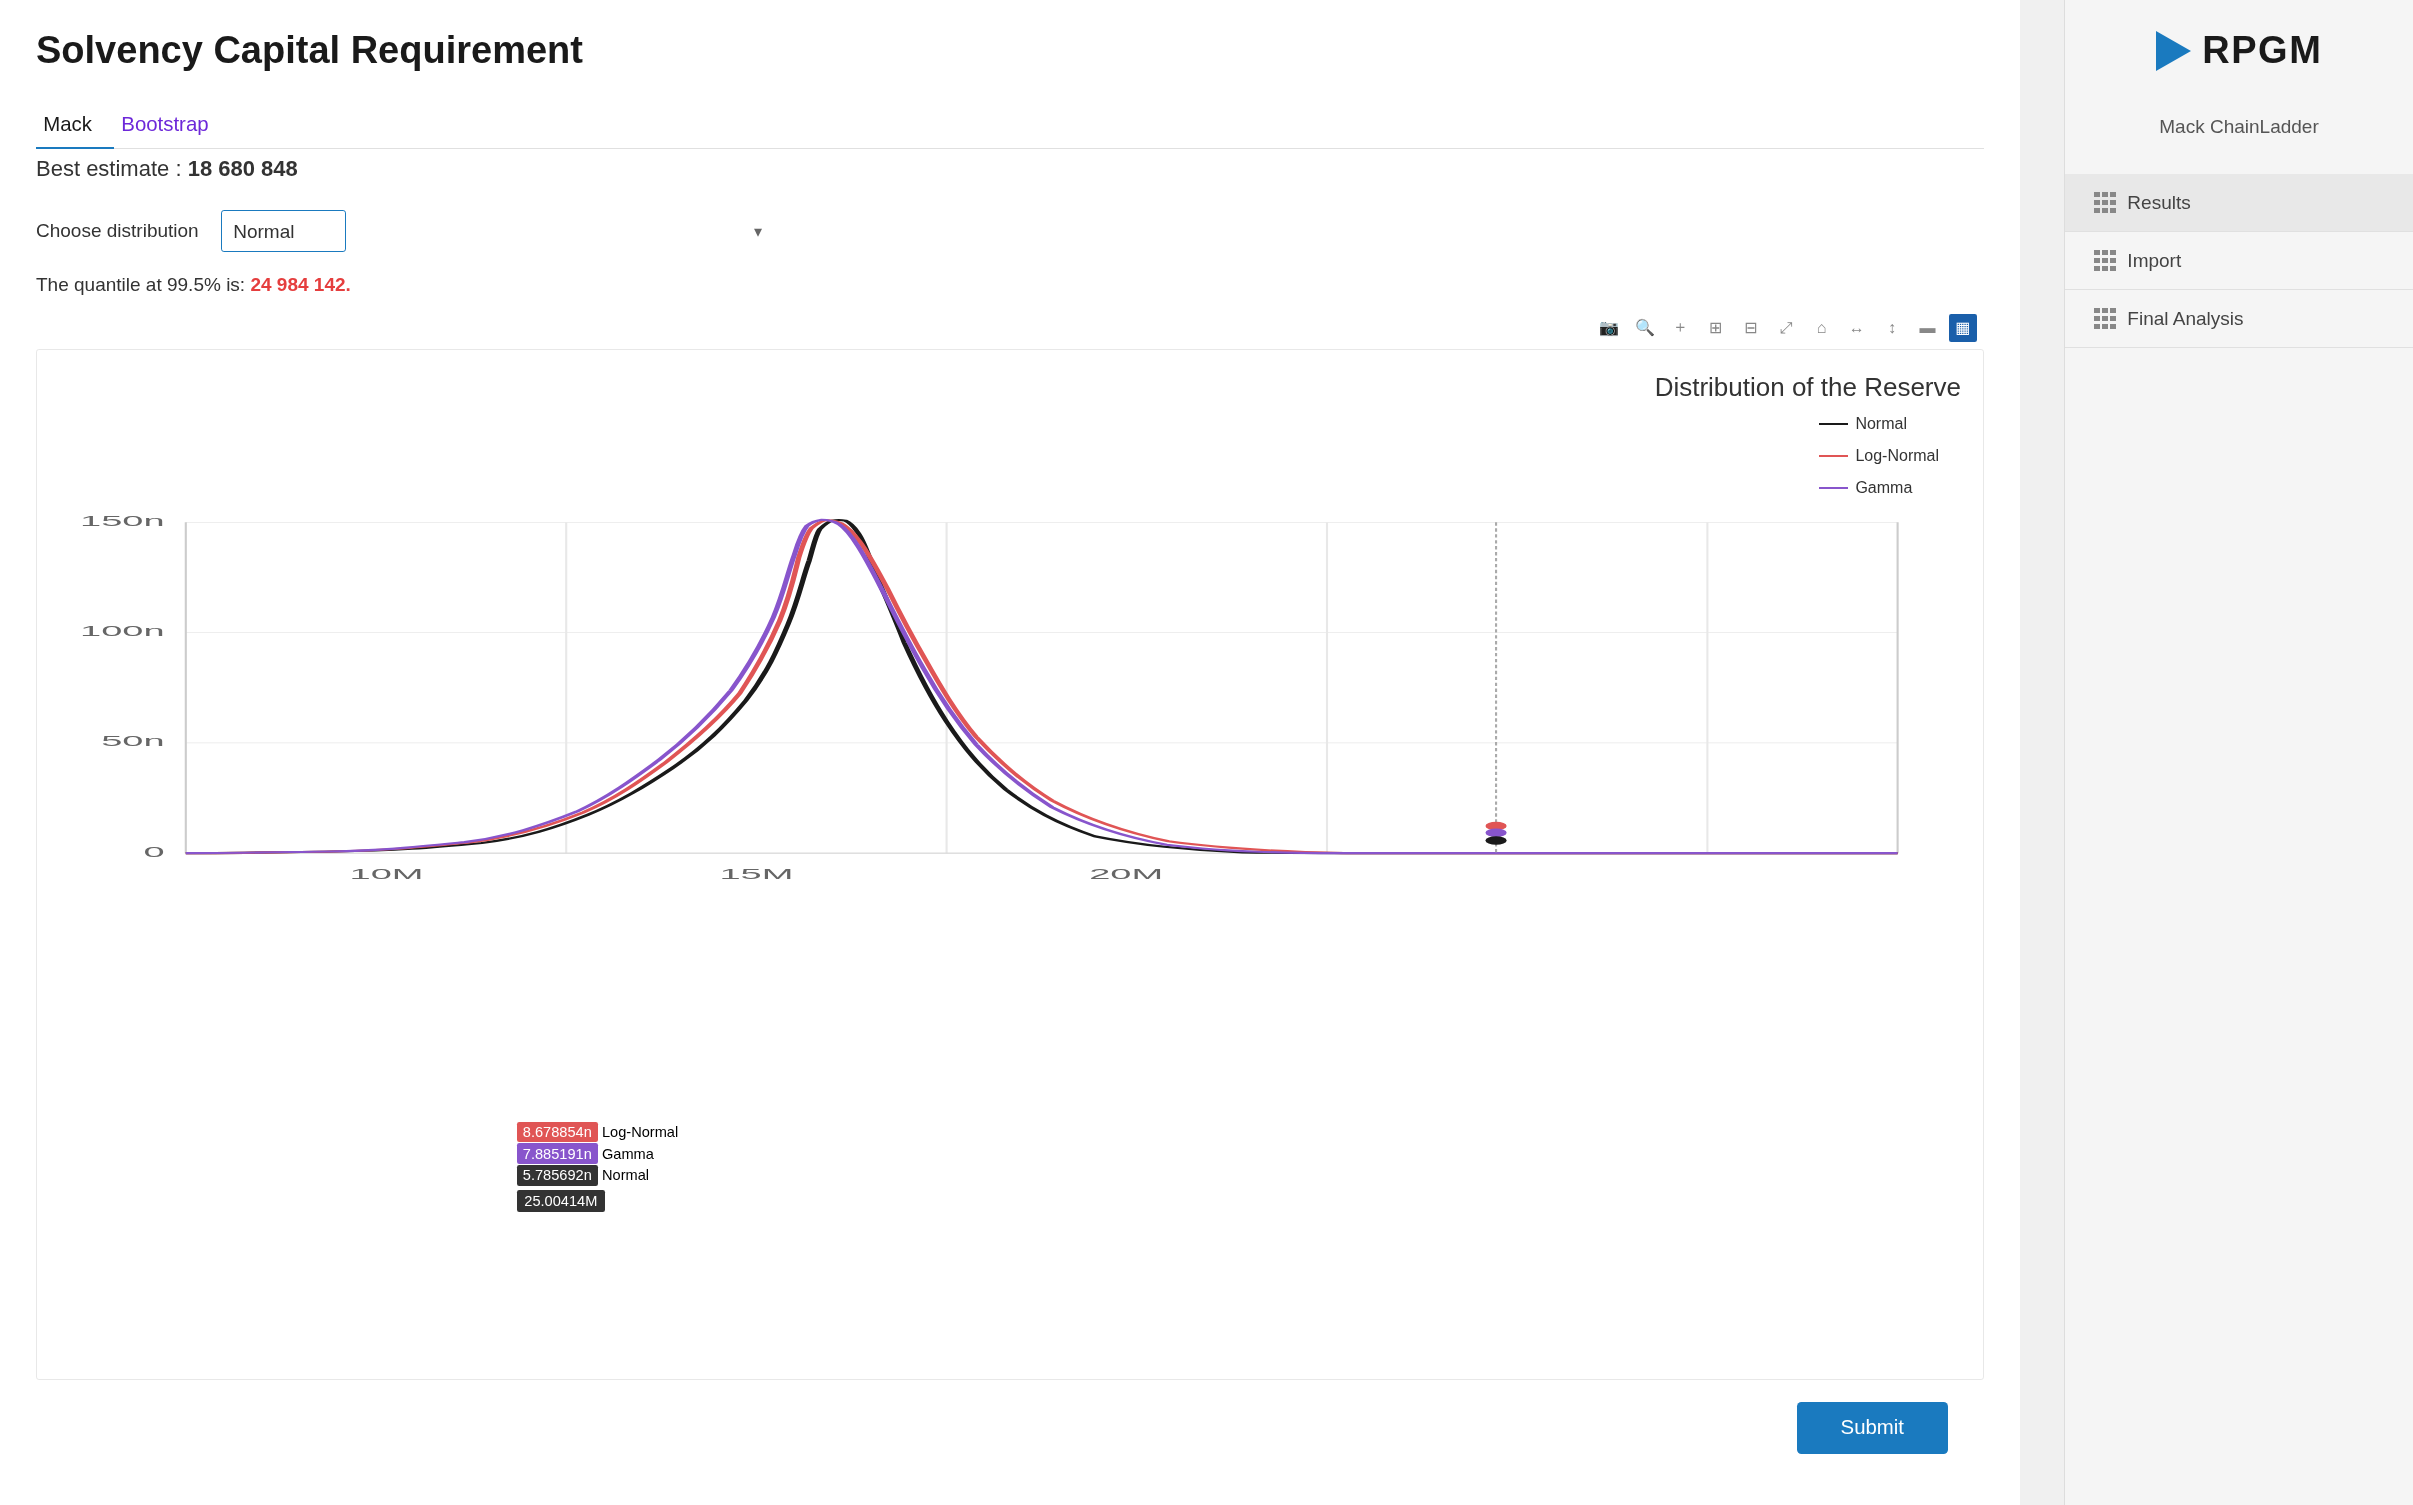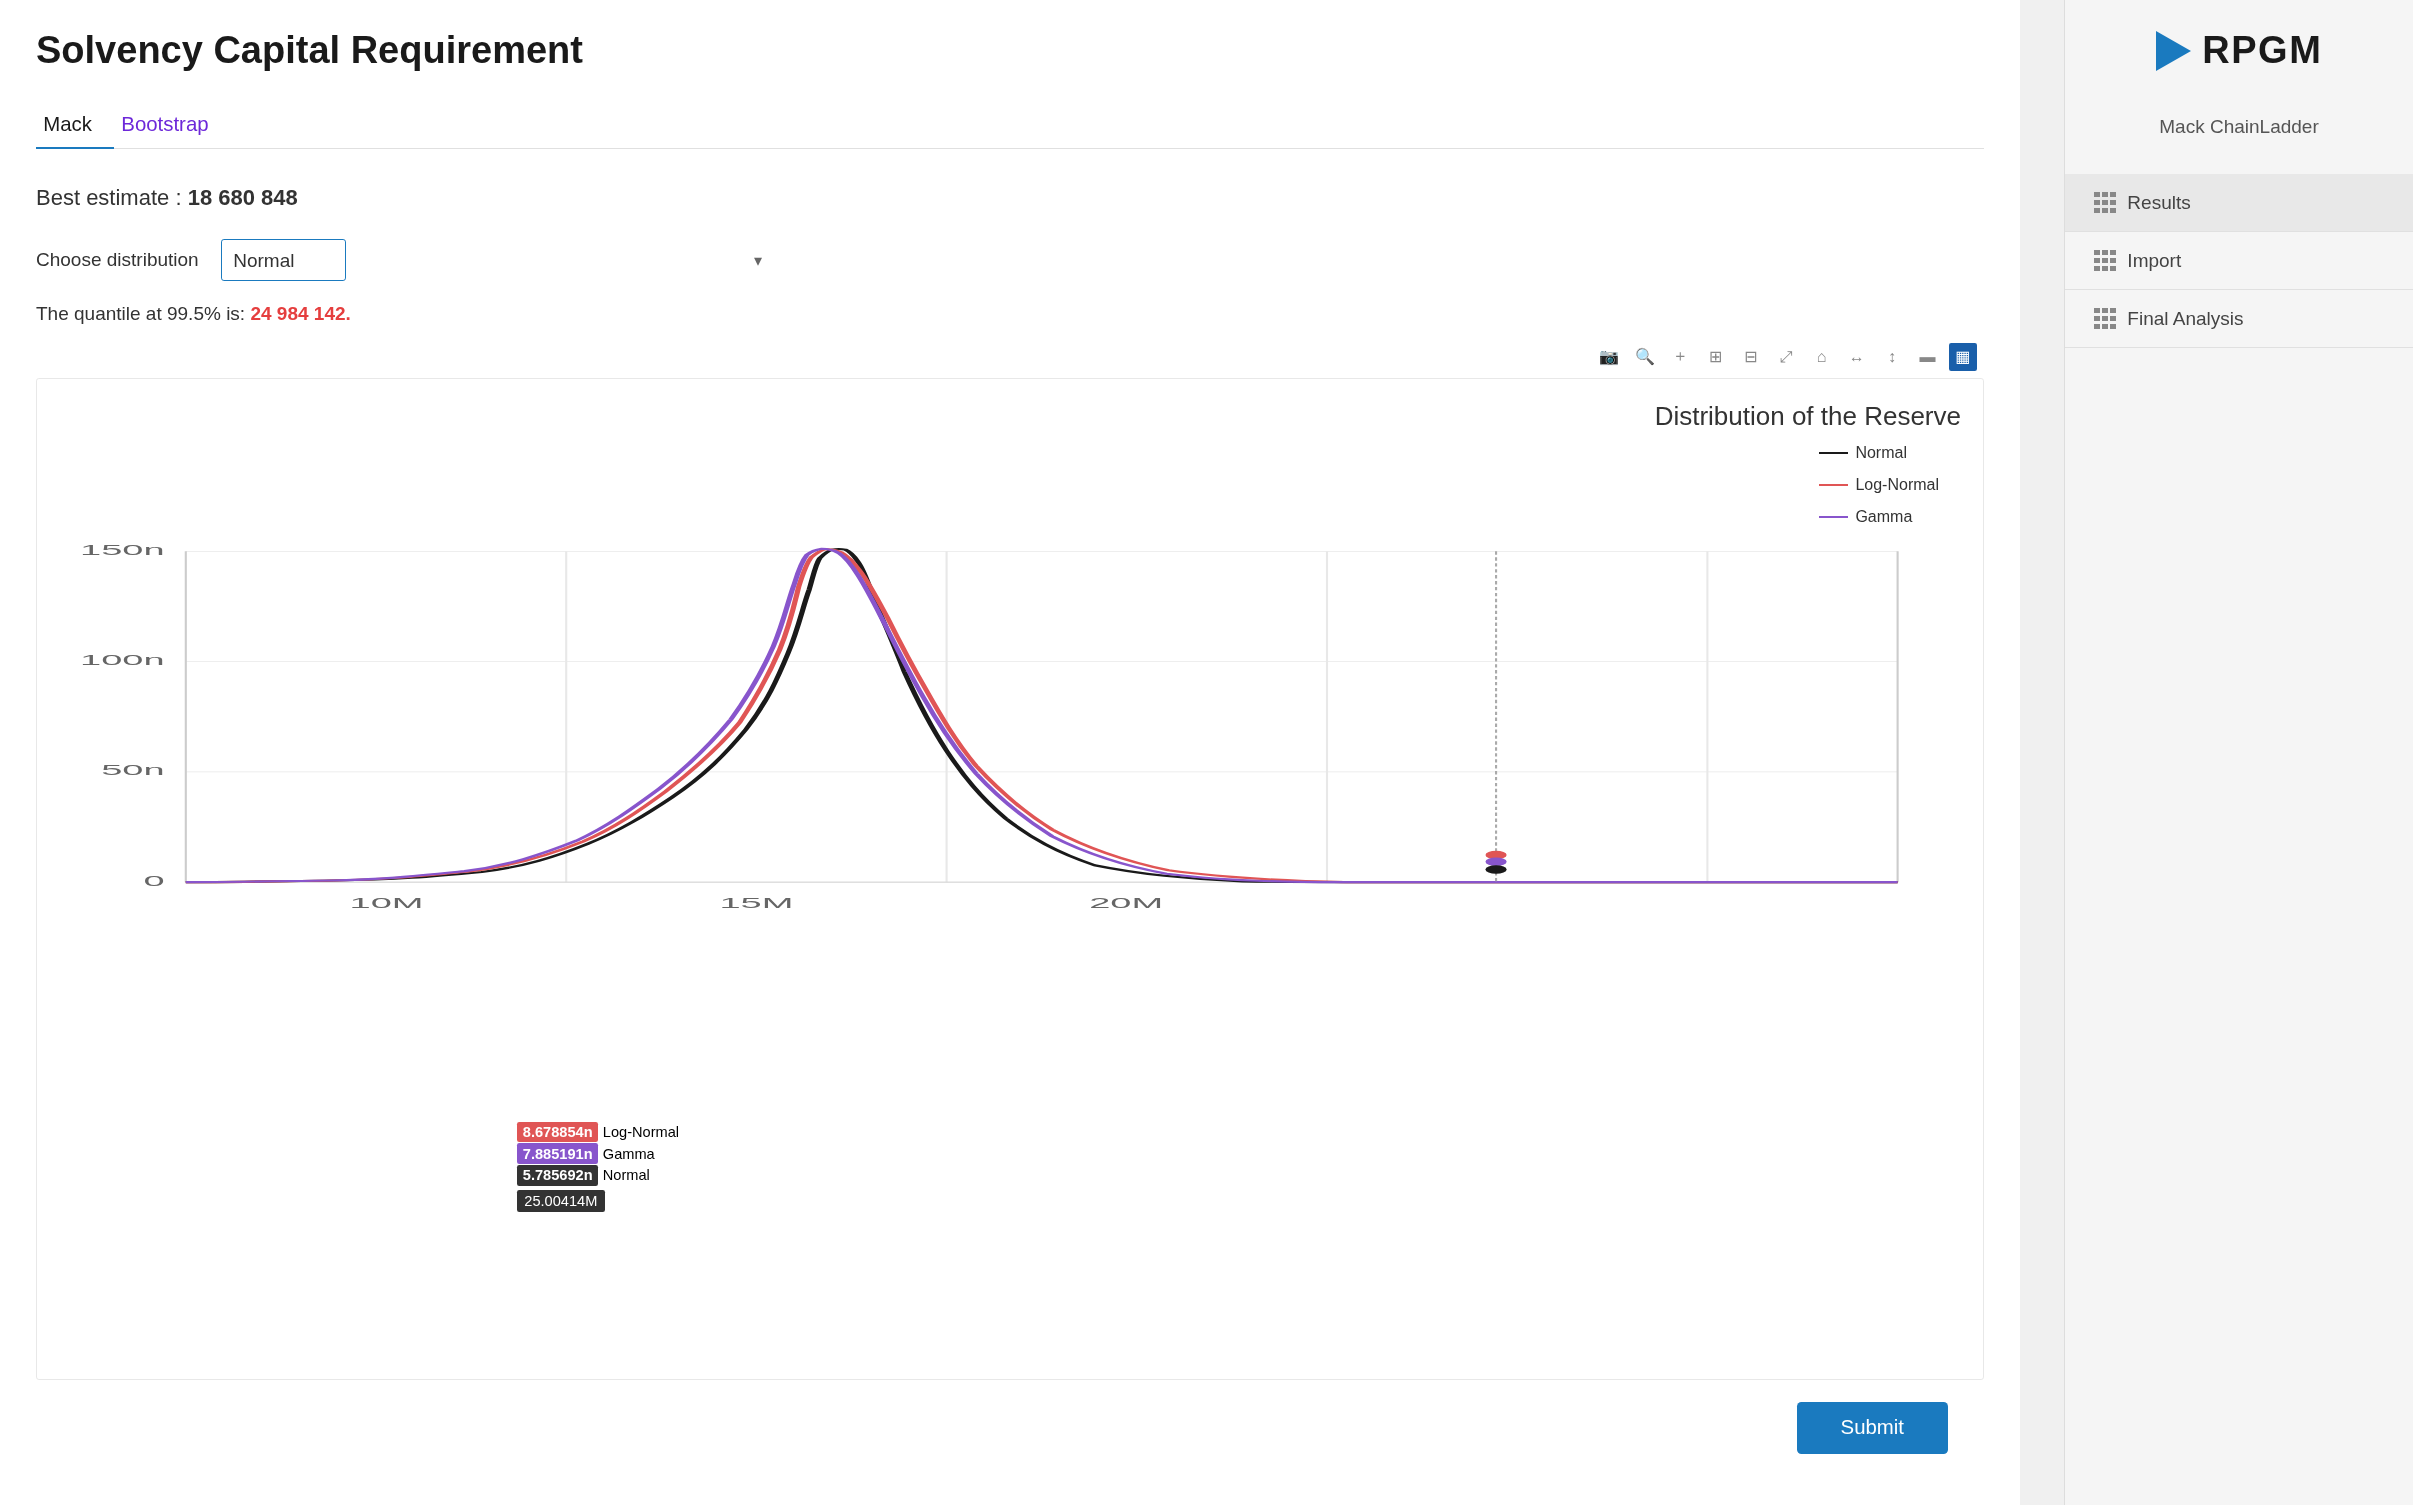--- a/index.html
+++ b/index.html
@@ -18,21 +18,20 @@
       font-size: 38px;
       font-weight: 700;
       color: #1a1a1a;
       margin-bottom: 29px;
     }
 
     
     .tabs {
       display: flex;
       border-bottom: 1.5px solid #e0e0e0;
-      margin-bottom: 29px;
     }
     .tab {
       font-size: 20.4px;
       padding: 11.6px 22px 11.6px 7.3px;
       cursor: pointer;
       color: #6d28d9;
       border-bottom: 2.2px solid transparent;
       margin-bottom: -1.5px;
     }
     .tab.active {
@@ -178,21 +177,21 @@
       display: flex;
       align-items: center;
       gap: 4.4px;
       margin-bottom: 1.5px;
     }
     .tooltip-value {
       padding: 2.2px 5.8px;
       border-radius: 2.2px;
       color: white;
       font-size: 14.6px;
-      font-weight: 700;
+      font-weight: 400;
     }
     .tooltip-label {
       font-size: 14.6px;
     }
     .tooltip-x {
       background: #333;
       color: #fff;
       padding: 2.9px 7.3px;
       border-radius: 2.2px;
       font-size: 14.6px;

